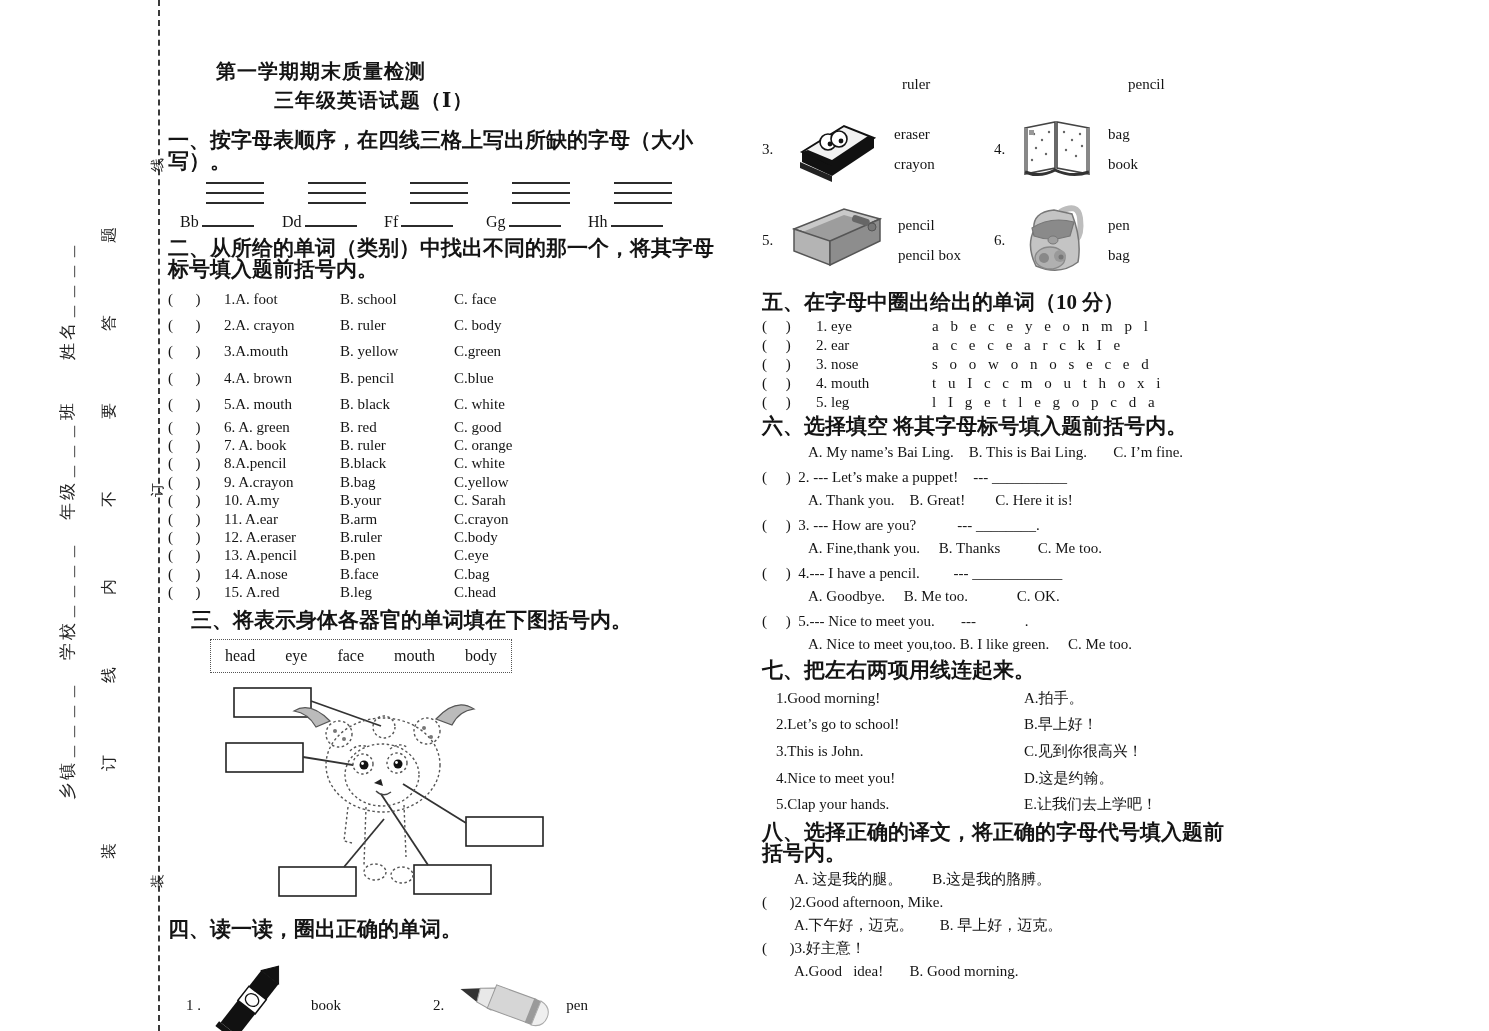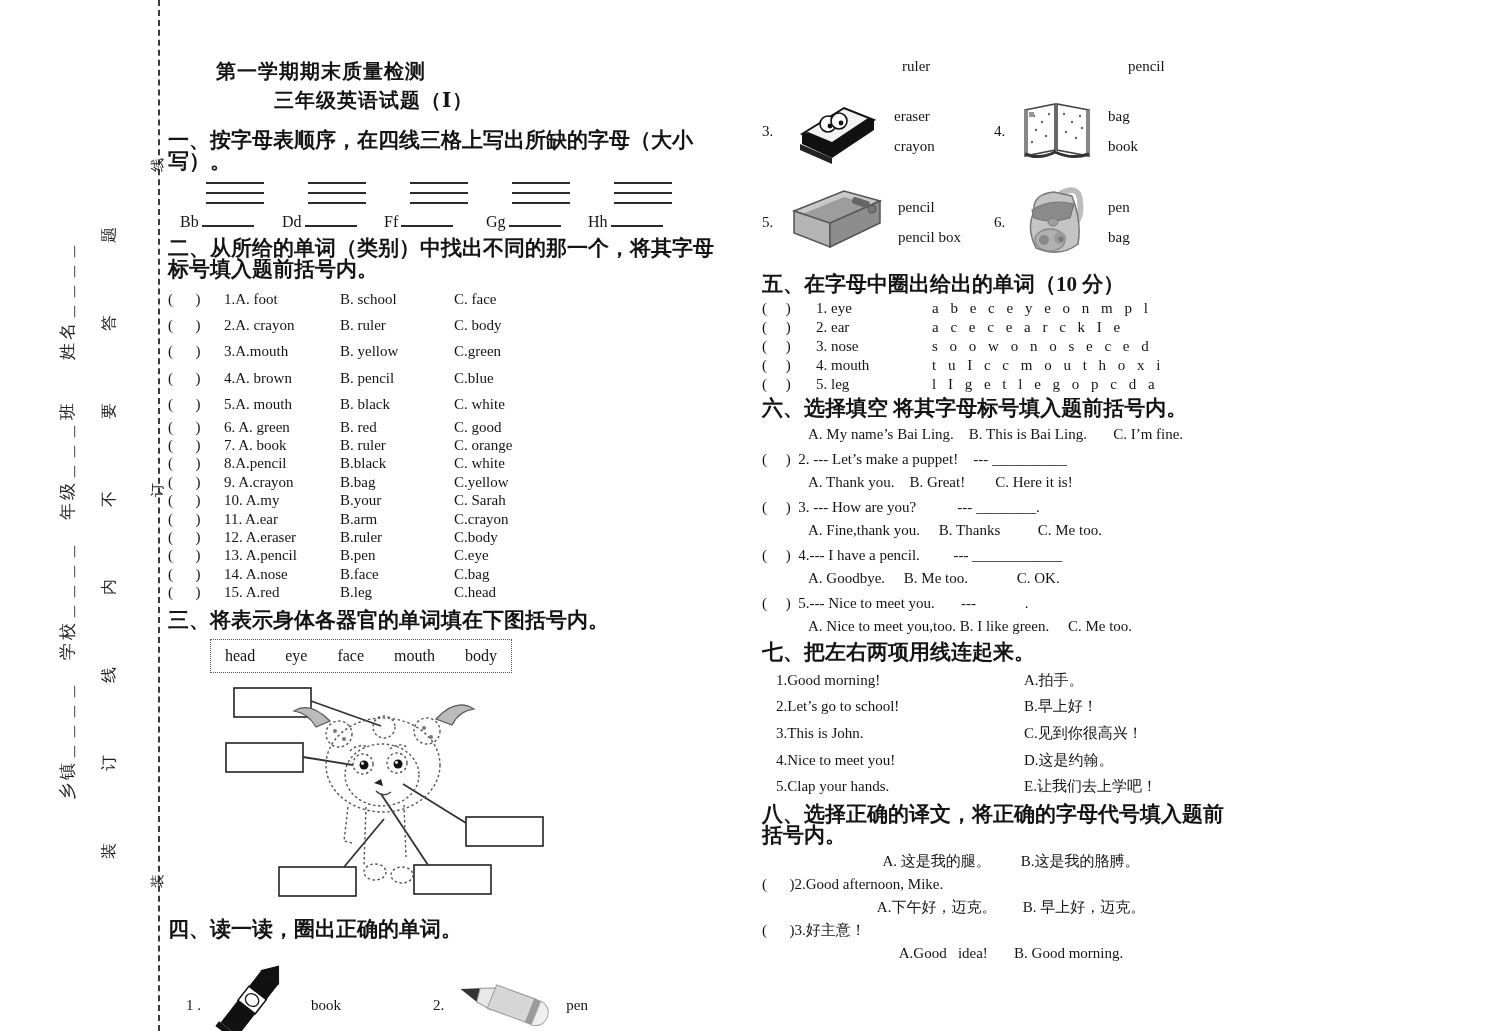--- a/index.html
+++ b/index.html
@@ -12,21 +12,21 @@
   .rot{position:absolute;transform:rotate(-90deg);transform-origin:center center;
        white-space:pre;color:#222;}
   .bind-fields{left:-337px;top:508px;width:810px;height:24px;font-size:17px;
                letter-spacing:3px;text-align:center;}
   .bind-notice{left:-245px;top:496px;width:710px;height:22px;font-size:16px;
                letter-spacing:72px;text-align:center;}
   .bind-char{width:18px;height:18px;font-size:14px;line-height:18px;text-align:center;}
 
   
   .col-left{position:absolute;left:168px;top:52px;width:562px;font-size:15px;}
-  .col-right{position:absolute;left:762px;top:58px;width:478px;font-size:15px;}
+  .col-right{position:absolute;left:762px;top:76px;width:478px;font-size:15px;}
 
   .title1{font-weight:bold;font-size:20px;margin:6px 0 2px 48px;letter-spacing:1px;}
   .title2{font-weight:bold;font-size:20px;margin:2px 0 16px 106px;letter-spacing:1px;}
   .sec-h{font-weight:bold;font-size:21px;line-height:21px;margin:4px 0;}
 
   
   .grids{display:flex;margin:10px 0 8px 12px;}
   .grid-group{width:97px;margin-right:5px;}
   .fourlines{margin-left:26px;width:58px;}
   .fourlines i{display:block;height:2px;background:#2b2b2b;margin-bottom:8px;}
@@ -64,21 +64,21 @@
   
   .s6item{margin-bottom:2px;}
   .s6q{white-space:pre;line-height:23px;}
   .s6o{white-space:pre;line-height:23px;margin-left:46px;}
 
   
   .s7row{display:grid;grid-template-columns:248px 1fr;height:26.6px;align-items:center;}
 
   
   .s8q{white-space:pre;line-height:23px;}
-  .s8o{white-space:pre;line-height:23px;margin-left:20px;text-align:center;}
+  .s8o{white-space:pre;line-height:23px;margin-left:32px;}
 </style>
 </head>
 <body>
 
 <div class="page">
 
   <div class="bind-line"></div>
   <div class="rot bind-fields">乡镇＿＿＿＿　学校＿＿＿＿　年级＿＿＿班　　姓名＿＿＿＿</div>
   <div class="rot bind-notice">装订线内不要答题</div>
   <span class="rot bind-char" style="left:149px;top:156px;">线</span>
@@ -162,21 +162,21 @@
       <div class="s2row"><span>(      )</span><span>8.A.pencil</span><span>B.black</span><span>C. white</span></div>
       <div class="s2row"><span>(      )</span><span>9. A.crayon</span><span>B.bag</span><span>C.yellow</span></div>
       <div class="s2row"><span>(      )</span><span>10. A.my</span><span>B.your</span><span>C. Sarah</span></div>
       <div class="s2row"><span>(      )</span><span>11. A.ear</span><span>B.arm</span><span>C.crayon</span></div>
       <div class="s2row"><span>(      )</span><span>12. A.eraser</span><span>B.ruler</span><span>C.body</span></div>
       <div class="s2row"><span>(      )</span><span>13. A.pencil</span><span>B.pen</span><span>C.eye</span></div>
       <div class="s2row"><span>(      )</span><span>14. A.nose</span><span>B.face</span><span>C.bag</span></div>
       <div class="s2row"><span>(      )</span><span>15. A.red</span><span>B.leg</span><span>C.head</span></div>
     </div>
 
-    <div class="sec-h" style="margin-top:8px;">三、将表示身体各器官的单词填在下图括号内。</div>
+    <div class="sec-h" style="margin-top:8px;margin-left:23px;">三、将表示身体各器官的单词填在下图括号内。</div>
 
     <div class="wordbox">
       <span>head</span>
       <span>eye</span>
       <span>face</span>
       <span>mouth</span>
       <span>body</span>
     </div>
 
     <div class="sheep-wrap">

